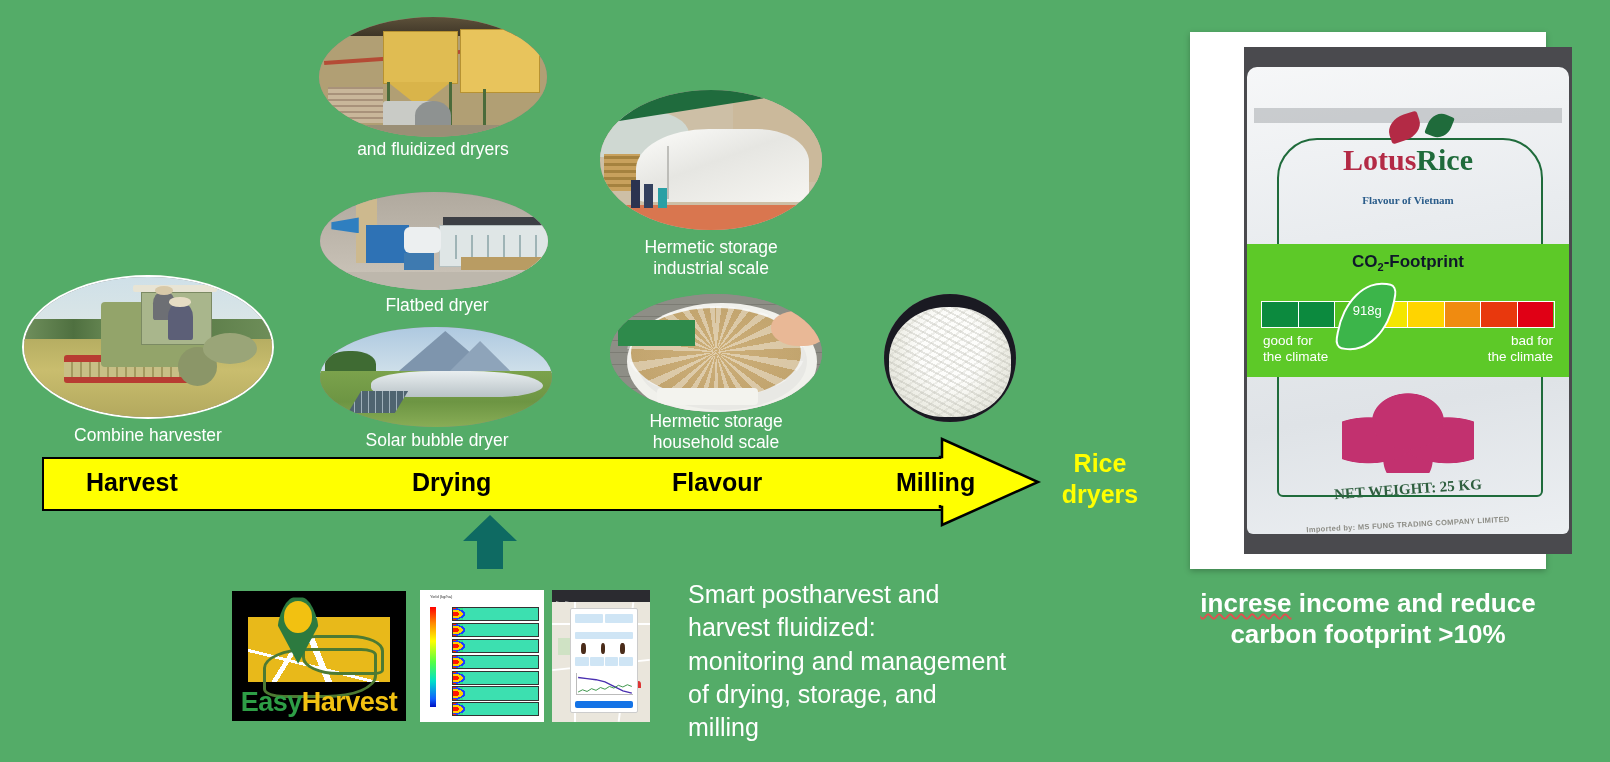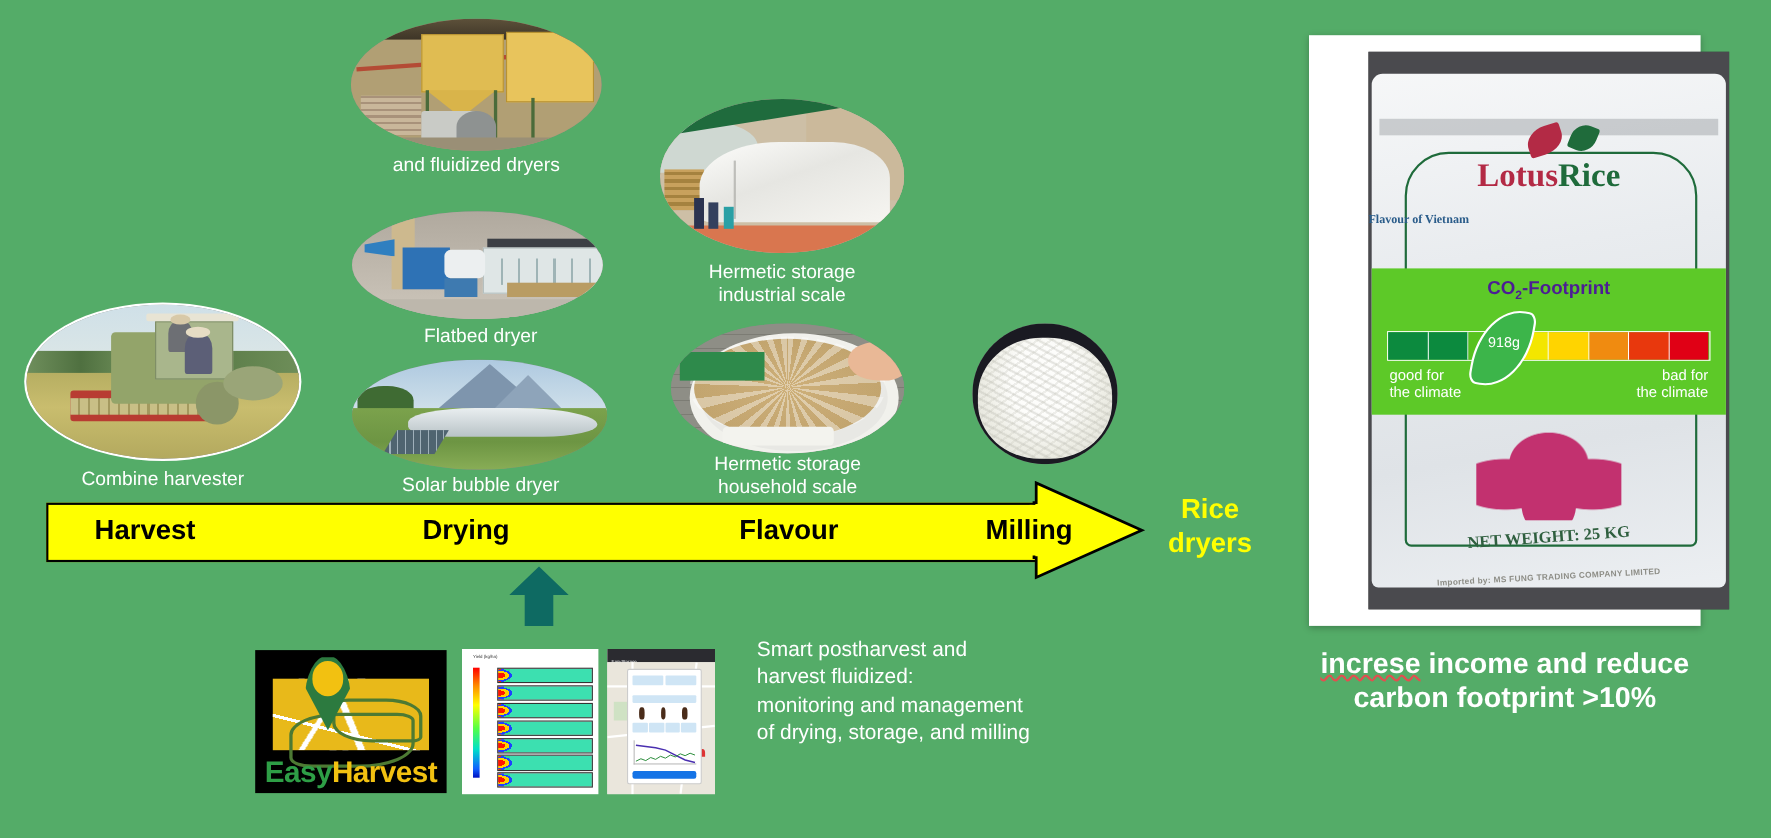--- a/index.html
+++ b/index.html
@@ -234,21 +234,21 @@
     background:linear-gradient(170deg,#f6f7f8,#e9ecef 35%,#dfe3e7 70%,#eceff2);
     border-radius:10px 10px 6px 6px;}
   .bag-seam{position:absolute;left:3%;top:12%;width:94%;height:3%;
     background:rgba(150,155,160,.45);}
   .bag-label{position:absolute;left:10%;top:18%;width:80%;height:70%;
     border:2px solid #1f6b3b;border-radius:40px 40px 6px 6px;}
   .bag-brand{position:absolute;left:0;right:0;top:19%;text-align:center;
     font-family:"Liberation Serif", serif;font-weight:bold;font-size:30px;}
   .bag-lotus{color:#b32a45;}
   .bag-rice{color:#1f6b3b;}
-  .bag-flav{position:absolute;left:0;right:0;top:29%;
+  .bag-flav{position:absolute;left:0;right:0;top:29%;text-align:center;
     font-family:"Liberation Serif", serif;font-weight:bold;font-size:11px;color:#2a5c8a;}
   .bag-and{position:absolute;left:0;right:0;top:55.5%;text-align:center;
     font-family:"Liberation Serif", serif;font-weight:bold;font-size:14px;color:#3b5f45;}
   .bag-frag{position:absolute;left:0;right:0;top:61%;text-align:center;
     font-family:"Liberation Serif", serif;font-weight:bold;font-size:17px;color:#2f5f3f;}
   .bag-net{position:absolute;left:0;right:0;bottom:11%;text-align:center;
     font-family:"Liberation Serif", serif;font-weight:bold;font-size:15px;color:#2f5f3f;
     transform:rotate(-4deg);}
   .bag-imp{position:absolute;left:0;right:0;bottom:5%;text-align:center;
     font-family:"Liberation Sans", sans-serif;font-weight:bold;font-size:7.5px;
@@ -262,39 +262,39 @@
       radial-gradient(ellipse at 80% 62%,#c2316f 0 30%,transparent 31%),
       radial-gradient(ellipse at 50% 84%,#c2316f 0 26%,transparent 27%);}
   .bag-leaf{position:absolute;left:44%;top:13.5%;width:10%;height:5%;
     background:#b32a45;border-radius:60% 10% 60% 10%;transform:rotate(-18deg);}
   .bag-wheat{position:absolute;left:56%;top:13%;width:7%;height:5%;
     background:#1f6b3b;border-radius:60% 10% 60% 10%;transform:rotate(22deg);}
 
   
   .co2{position:absolute;background:#5dc928;}
   .co2-title{position:absolute;left:0;right:0;top:6%;text-align:center;
-    color:#4c1d95;font-size:17px;font-weight:bold;font-family:"Liberation Sans",sans-serif;}
+    color:#0f172a;font-size:17px;font-weight:bold;font-family:"Liberation Sans",sans-serif;}
   .co2-title sub{font-size:11px;}
   .co2-scale{position:absolute;left:4.5%;top:43%;width:91%;height:20%;
     display:flex;border:1px solid #fff;box-sizing:border-box;}
   .co2-seg{flex:1;border-right:1px solid #ffffff;}
   .co2-seg:last-child{border-right:none;}
   .co2-leaf{position:absolute;left:29%;top:27%;width:15%;height:52%;
     background:#3cb54a;border:2px solid #fff;
     border-radius:78% 14% 78% 14%;transform:rotate(10deg);}
   .co2-val{position:absolute;left:0;right:0;top:30%;text-align:center;
     color:#fff;font-size:13px;transform:rotate(-10deg);
     font-family:"Liberation Sans",sans-serif;}
   .co2-good{position:absolute;left:5%;top:67%;color:#fff;font-size:13.5px;
     line-height:1.2;font-family:"Liberation Sans",sans-serif;}
   .co2-bad{position:absolute;right:5%;top:67%;color:#fff;font-size:13.5px;
     line-height:1.2;text-align:right;font-family:"Liberation Sans",sans-serif;}
 
   
-  .bodycopy{position:absolute;color:#fff;font-size:19px;line-height:1.33;
+  .bodycopy{position:absolute;color:#fff;font-size:25px;line-height:1.33;
     font-family:"Liberation Sans", sans-serif;}
   .outcome{position:absolute;color:#fff;font-weight:bold;font-size:26px;
     line-height:1.18;text-align:center;font-family:"Liberation Sans", sans-serif;}
   .sp{border-bottom:2px wavy #e05050;
       text-decoration:underline;text-decoration-style:wavy;
       text-decoration-color:#e05050;text-decoration-thickness:1.5px;}
 </style>
 </head>
 <body style="background: rgb(84, 172, 104);">
 
@@ -409,21 +409,21 @@
 
   <div class="banner" style="left:42px;top:457px;width:900px;height:50px;"></div>
 
   <svg style="position:absolute;left:938px;top:437px;width:104px;height:90px;">
     <polygon points="2,20 2,70 4,70 4,88 100,45 4,2 4,20" fill="#ffff00" stroke="#000000" stroke-width="2.5"></polygon>
   </svg>
 
   <div style="position:absolute;left:936px;top:459px;width:8px;height:46px;background:#ffff00;"></div>
 
   <div class="stagelabel" style="left:86px;top:468px;">Harvest</div>
-  <div class="stagelabel" style="left:384px;top:468px;">Drying</div>
+  <div class="stagelabel" style="left:412px;top:468px;">Drying</div>
   <div class="stagelabel" style="left:672px;top:468px;">Flavour</div>
   <div class="stagelabel" style="left:896px;top:468px;">Milling</div>
 
   <div class="ricemarkets" style="left:1035px;top:448px;width:130px;">
     <div>Rice</div>
     <div>dryers</div>
   </div>
 
   <svg class="uparrow" style="left:461px;top:513px;width:58px;height:58px;">
     <polygon points="29,2 56,28 42,28 42,56 16,56 16,28 2,28" fill="#0e6a62"></polygon>

